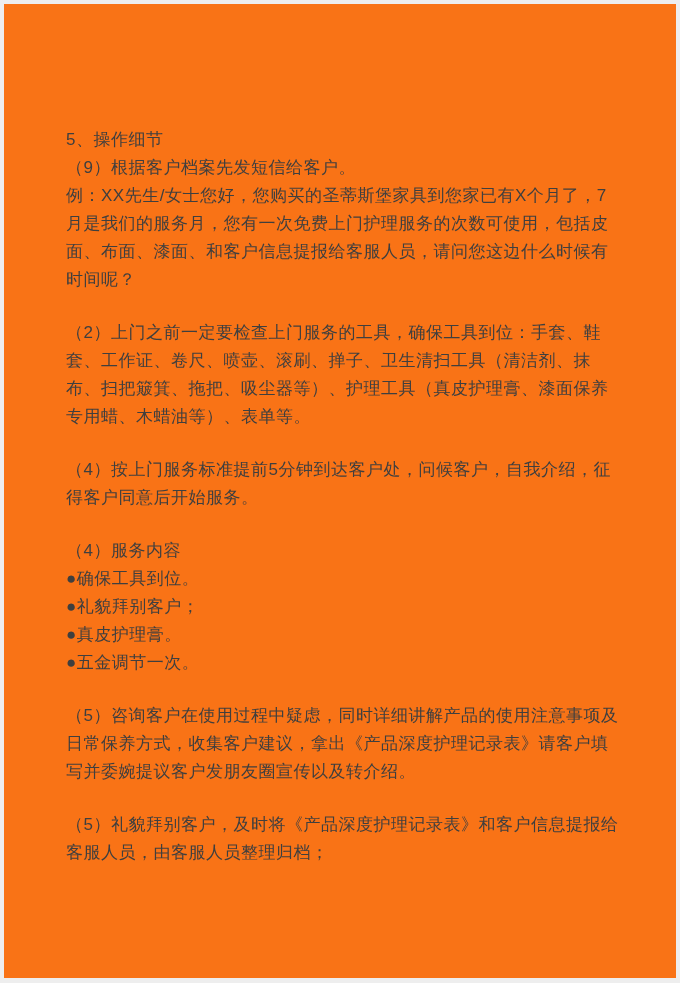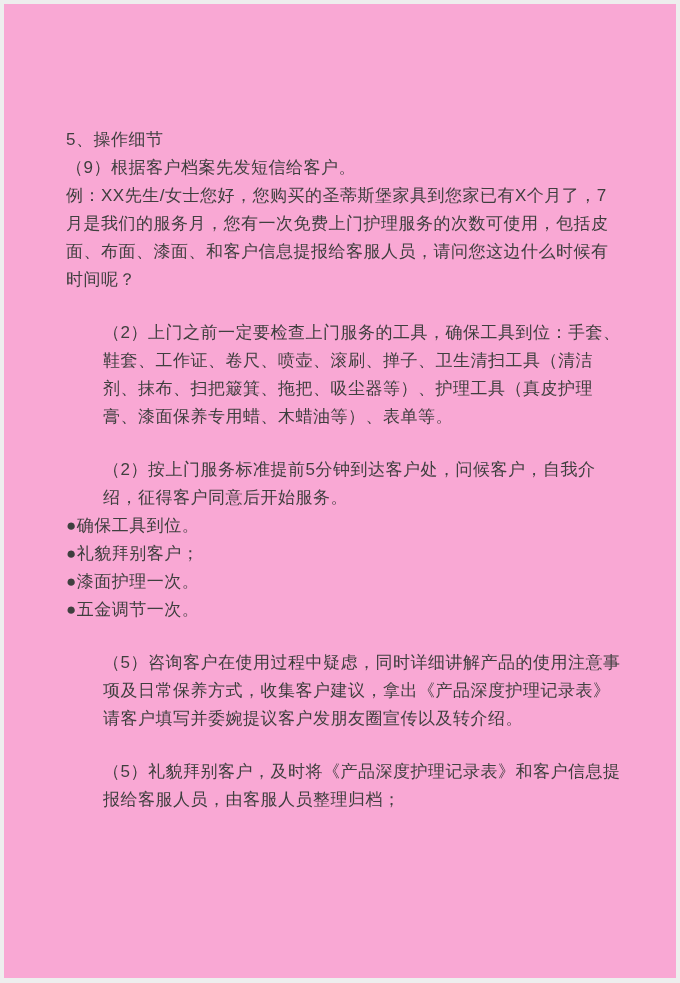--- a/index.html
+++ b/index.html
@@ -12,51 +12,51 @@
   body {
     background: #eeeeee; 
     font-family: "Liberation Sans", "DejaVu Sans", sans-serif;
   }
   .page {
     position: absolute;
     left: 4px;
     top: 4px;
     right: 4px;
     bottom: 5px;
-    background: #f9a8d4;
+    background: #f97316;
   }
   .doc-content {
     box-sizing: border-box;
     padding: 122px 55px 0 62px;
     width: 100%;
     color: #3f3f3f;
     font-size: 17px;
     line-height: 28px;
     letter-spacing: 0.5px;
   }
   .doc-content p {
     margin: 0;
     padding: 0;
     word-break: break-all;
   }
   .doc-content p.gap {
     margin-top: 25px;
-    margin-left: 37px;
   }
 </style>
 </head>
 <body>
 
 <div class="page">
   <div class="doc-content">
     <p>5、操作细节</p>
     <p>（9）根据客户档案先发短信给客户。</p>
     <p>例：XX先生/女士您好，您购买的圣蒂斯堡家具到您家已有X个月了，7月是我们的服务月，您有一次免费上门护理服务的次数可使用，包括皮面、布面、漆面、和客户信息提报给客服人员，请问您这边什么时候有时间呢？</p>
     <p class="gap">（2）上门之前一定要检查上门服务的工具，确保工具到位：手套、鞋套、工作证、卷尺、喷壶、滚刷、掸子、卫生清扫工具（清洁剂、抹布、扫把簸箕、拖把、吸尘器等）、护理工具（真皮护理膏、漆面保养专用蜡、木蜡油等）、表单等。</p>
-    <p class="gap">（2）按上门服务标准提前5分钟到达客户处，问候客户，自我介绍，征得客户同意后开始服务。</p>
+    <p class="gap">（4）按上门服务标准提前5分钟到达客户处，问候客户，自我介绍，征得客户同意后开始服务。</p>
+    <p class="gap">（4）服务内容</p>
     <p>●确保工具到位。</p>
     <p>●礼貌拜别客户；</p>
-    <p>●漆面护理一次。</p>
+    <p>●真皮护理膏。</p>
     <p>●五金调节一次。</p>
     <p class="gap">（5）咨询客户在使用过程中疑虑，同时详细讲解产品的使用注意事项及日常保养方式，收集客户建议，拿出《产品深度护理记录表》请客户填写并委婉提议客户发朋友圈宣传以及转介绍。</p>
     <p class="gap">（5）礼貌拜别客户，及时将《产品深度护理记录表》和客户信息提报给客服人员，由客服人员整理归档；</p>
   </div>
 </div>
 
 </body></html>

